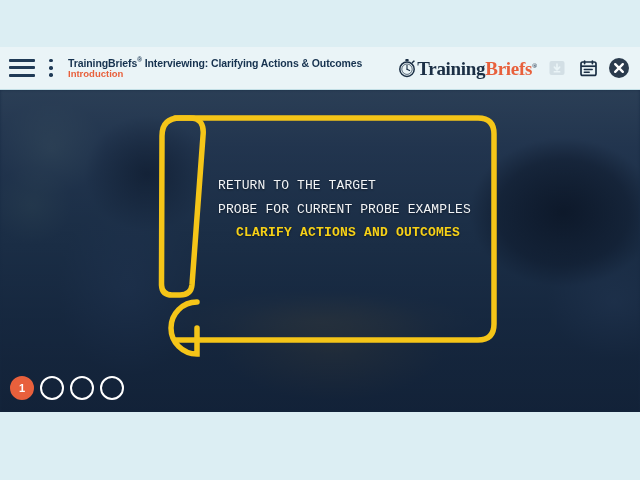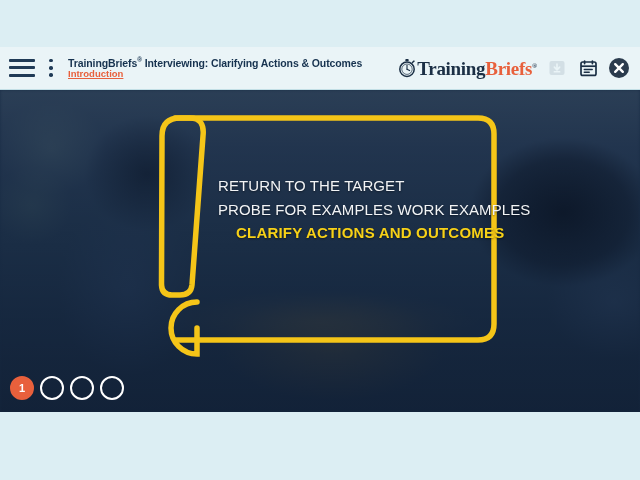--- a/index.html
+++ b/index.html
@@ -73,21 +73,20 @@
   }
   #course-title sup {
     font-size: 6.5px;
     vertical-align: super;
   }
   #lesson-subtitle {
     font-size: 9.5px;
     font-weight: bold;
     color: #e8603c;
     margin-top: 0;
-    text-decoration: underline;
   }
 
   .hdr-right {
     margin-left: auto;
     display: flex;
     align-items: center;
     padding-right: 10px;
     gap: 9px;
   }
   #brand-logo {
@@ -156,25 +155,26 @@
 
   
   #callout-text {
     position: absolute;
     left: 218px;
     top: 84px;
     width: 268px;
   }
   #callout-text .line {
     color: #f2f4f6;
-    font-size: 15px;
+    font-size: 13px;
     letter-spacing: 0.1px;
     line-height: 23.5px;
     white-space: nowrap;
     text-shadow: 0 1px 2px rgba(0,0,0,0.45);
+    font-family: Liberation Mono, monospace;
   }
   #callout-text .line.highlight {
     color: #f7d117;
     font-weight: bold;
     letter-spacing: 0.2px;
     margin-left: 18px;
   }
 
   
   #pagination {
@@ -277,21 +277,21 @@
 
       <path d="M175 28 L478 28 Q494 28 494 44 L494 234 Q494 250 478 250 L175 250" fill="none" stroke="#f5c518" stroke-width="5.5" stroke-linecap="round" stroke-linejoin="round"></path>
 
       <path d="M162 46 Q162 28 180 28 L190 28 Q205 28 203 46 L192 195 Q191 205 180 205 L172 205 Q162 205 161.5 195 Z" fill="none" stroke="#f5c518" stroke-width="5.5" stroke-linejoin="round"></path>
 
       <path d="M197 212 A26 26 0 1 0 197 264 L197 238" fill="none" stroke="#f5c518" stroke-width="5.5" stroke-linecap="round"></path>
     </svg>
 
     <div id="callout-text">
       <div class="line">RETURN TO THE TARGET</div>
-      <div class="line">PROBE FOR EXAMPLES WORK EXAMPLES</div>
+      <div class="line">PROBE FOR CURRENT PROBE EXAMPLES</div>
       <div class="line highlight">CLARIFY ACTIONS AND OUTCOMES</div>
     </div>
 
     <div id="pagination">
       <div class="pager-dot active">1</div>
       <div class="pager-dot"></div>
       <div class="pager-dot"></div>
       <div class="pager-dot"></div>
     </div>
   </div>

